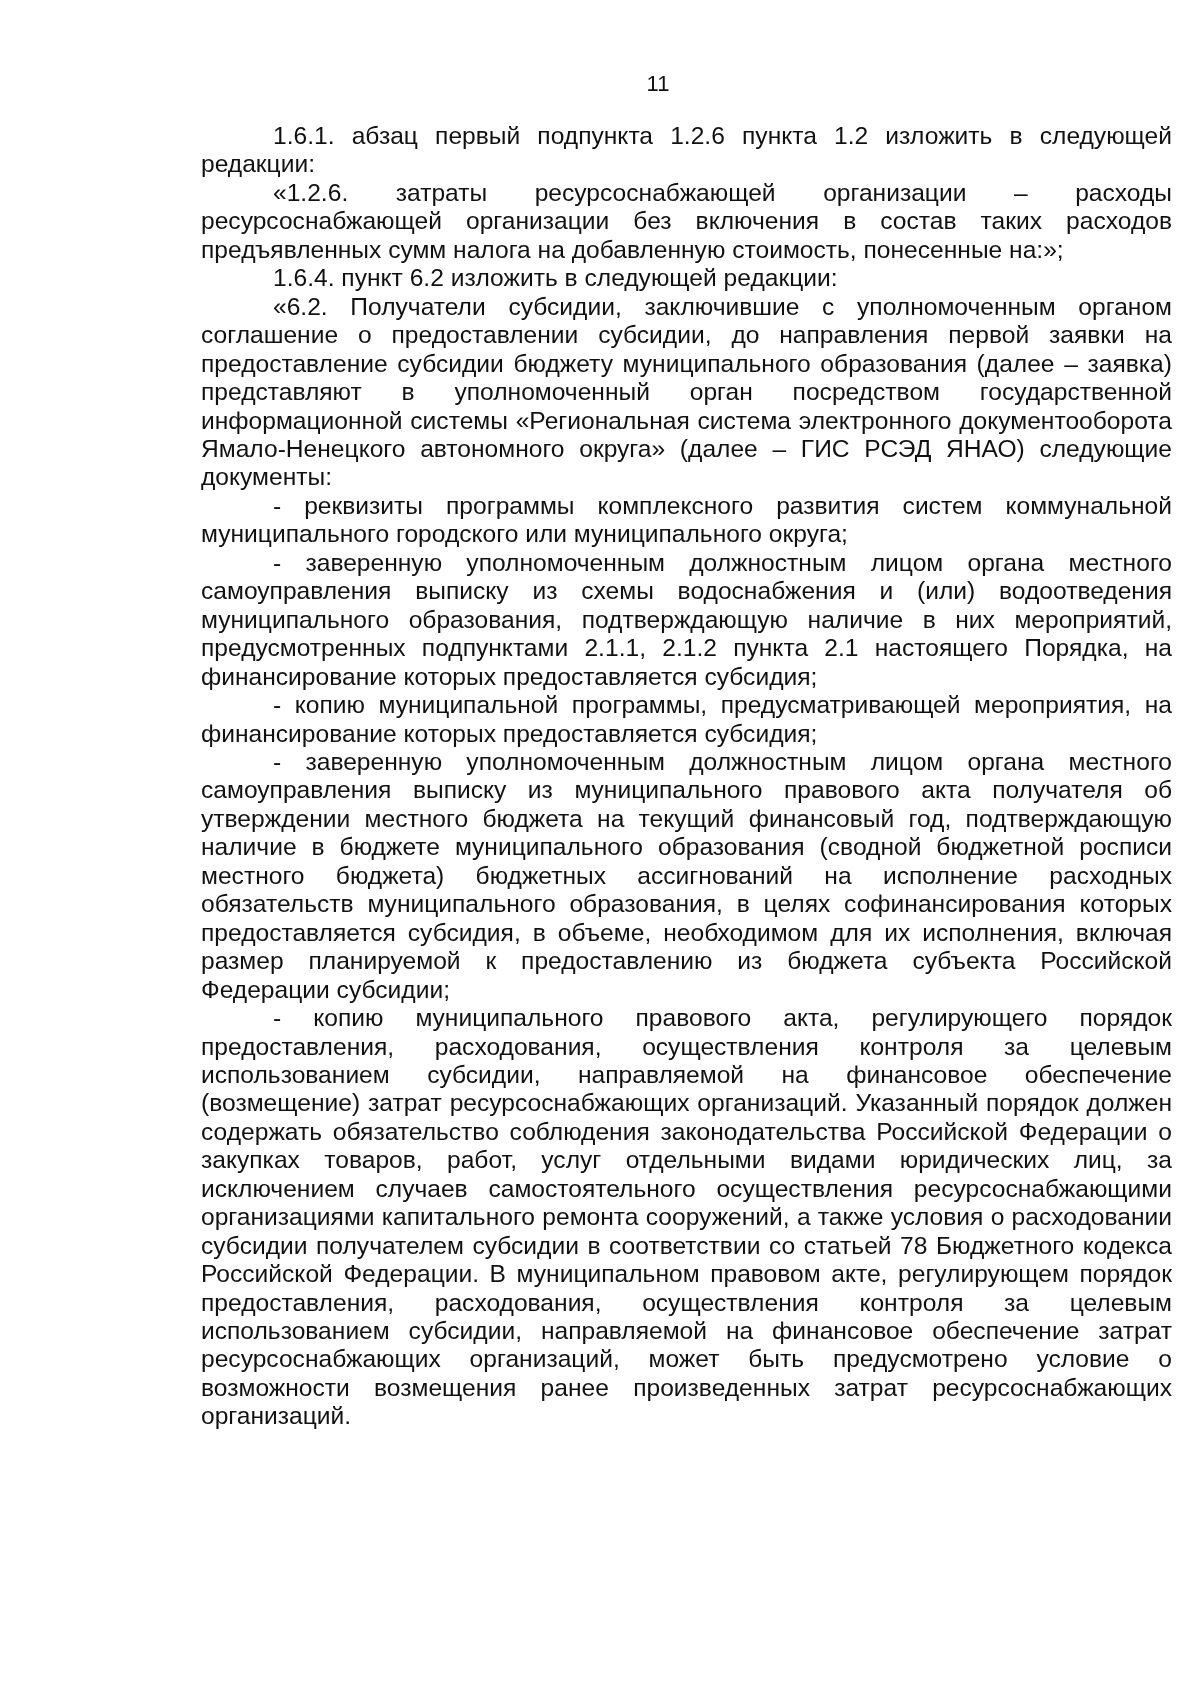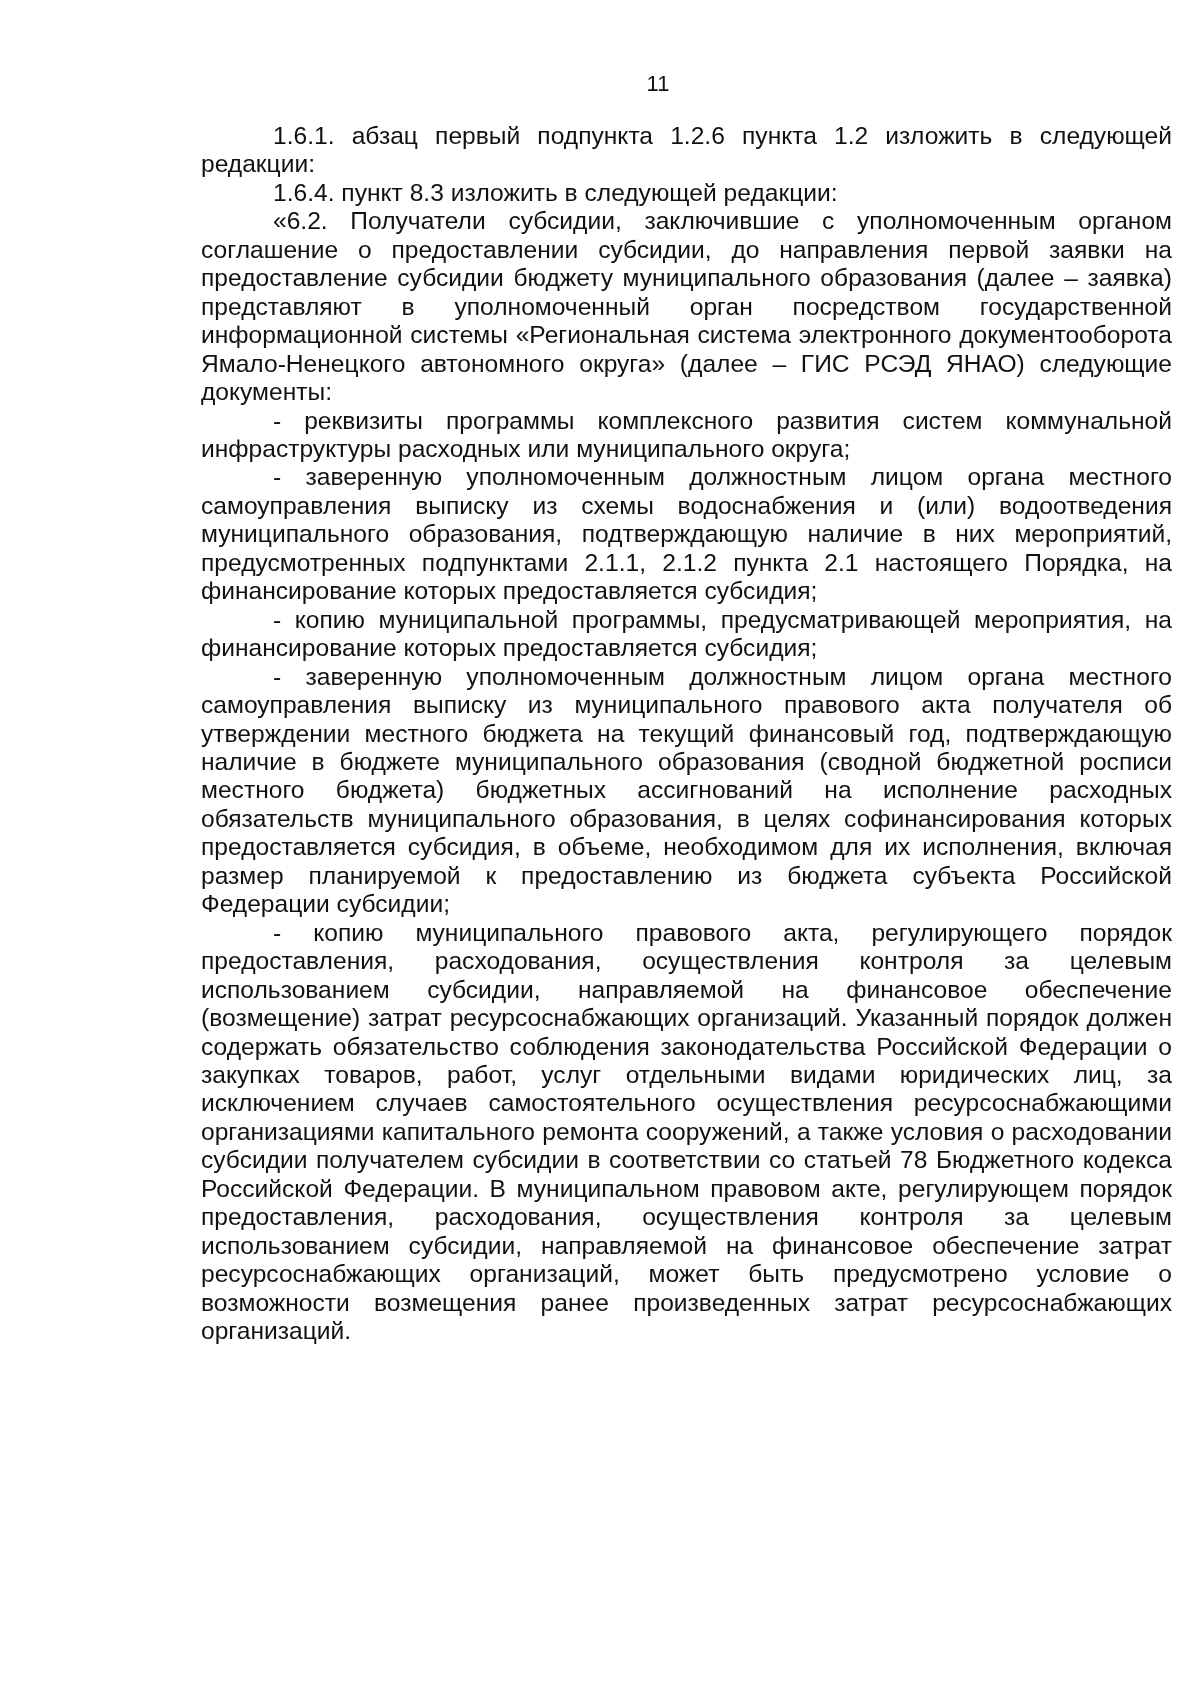--- a/index.html
+++ b/index.html
@@ -42,20 +42,21 @@
       word-spacing: 0px;
     }
   </style>
 </head>
 <body>
 
 <div class="page-number">11</div>
 
 <div class="content">
   <p class="para">1.6.1. абзац первый подпункта 1.2.6 пункта 1.2 изложить в следующей редакции:</p>
-  <p class="para">1.6.4. пункт 8.3 изложить в следующей редакции:</p>
+  <p class="para">«1.2.6. затраты ресурсоснабжающей организации – расходы ресурсоснабжающей организации без включения в состав таких расходов предъявленных сумм налога на добавленную стоимость, понесенные на:»;</p>
+  <p class="para">1.6.4. пункт 6.2 изложить в следующей редакции:</p>
   <p class="para">«6.2. Получатели субсидии, заключившие с уполномоченным органом соглашение о предоставлении субсидии, до направления первой заявки на предоставление субсидии бюджету муниципального образования (далее – заявка) представляют в уполномоченный орган посредством государственной информационной системы «Региональная система электронного документооборота Ямало-Ненецкого автономного округа» (далее – ГИС РСЭД ЯНАО) следующие документы:</p>
-  <p class="para">- реквизиты программы комплексного развития систем коммунальной инфраструктуры расходных или муниципального округа;</p>
+  <p class="para">- реквизиты программы комплексного развития систем коммунальной муниципального городского или муниципального округа;</p>
   <p class="para">- заверенную уполномоченным должностным лицом органа местного самоуправления выписку из схемы водоснабжения и (или) водоотведения муниципального образования, подтверждающую наличие в них мероприятий, предусмотренных подпунктами 2.1.1, 2.1.2 пункта 2.1 настоящего Порядка, на финансирование которых предоставляется субсидия;</p>
   <p class="para">- копию муниципальной программы, предусматривающей мероприятия, на финансирование которых предоставляется субсидия;</p>
   <p class="para">- заверенную уполномоченным должностным лицом органа местного самоуправления выписку из муниципального правового акта получателя об утверждении местного бюджета на текущий финансовый год, подтверждающую наличие в бюджете муниципального образования (сводной бюджетной росписи местного бюджета) бюджетных ассигнований на исполнение расходных обязательств муниципального образования, в целях софинансирования которых предоставляется субсидия, в объеме, необходимом для их исполнения, включая размер планируемой к предоставлению из бюджета субъекта Российской Федерации субсидии;</p>
   <p class="para">- копию муниципального правового акта, регулирующего порядок предоставления, расходования, осуществления контроля за целевым использованием субсидии, направляемой на финансовое обеспечение (возмещение) затрат ресурсоснабжающих организаций. Указанный порядок должен содержать обязательство соблюдения законодательства Российской Федерации о закупках товаров, работ, услуг отдельными видами юридических лиц, за исключением случаев самостоятельного осуществления ресурсоснабжающими организациями капитального ремонта сооружений, а также условия о расходовании субсидии получателем субсидии в соответствии со статьей 78 Бюджетного кодекса Российской Федерации. В муниципальном правовом акте, регулирующем порядок предоставления, расходования, осуществления контроля за целевым использованием субсидии, направляемой на финансовое обеспечение затрат ресурсоснабжающих организаций, может быть предусмотрено условие о возможности возмещения ранее произведенных затрат ресурсоснабжающих организаций.</p>
 </div>
 
 </body></html>

